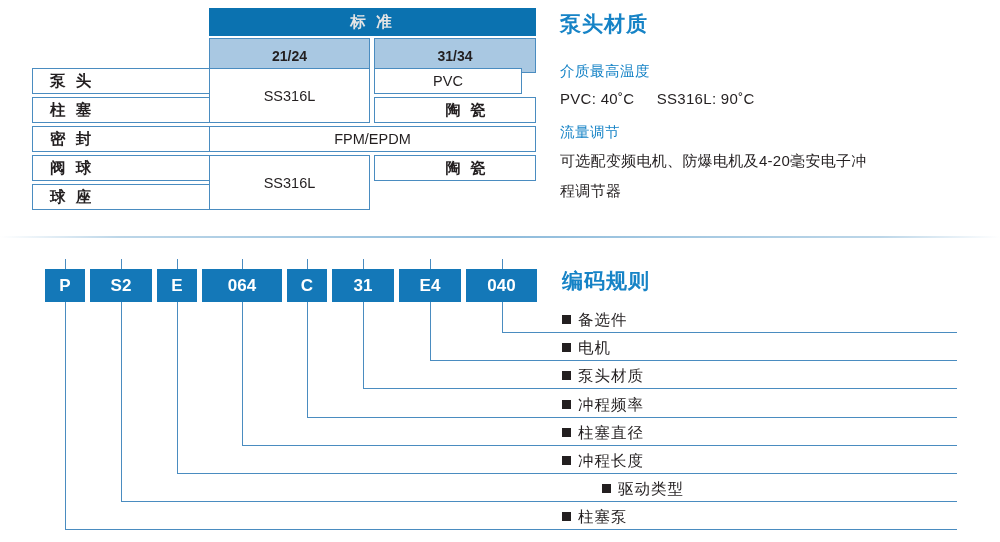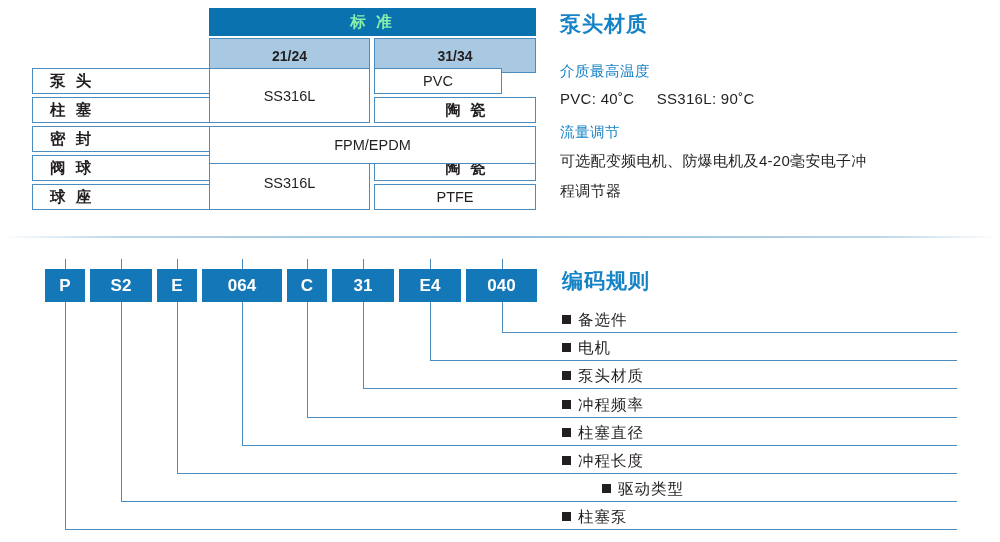--- a/index.html
+++ b/index.html
@@ -47,21 +47,21 @@
     color: #231f20;
   }
 
   .hdr-main {
     position: absolute;
     left: 209px;
     top: 8px;
     width: 327px;
     height: 28px;
     background: #0b72b0;
-    color: #86efac;
+    color: #e5e5e5;
     font-size: 15.5px;
     font-weight: bold;
     letter-spacing: 3px;
     display: flex;
     align-items: center;
     justify-content: center;
     box-sizing: border-box;
   }
   .hdr-sub {
     position: absolute;
@@ -217,26 +217,25 @@
     <div class="label-cell" style="top:68px">泵 头</div>
     <div class="label-cell" style="top:97px">柱 塞</div>
     <div class="label-cell" style="top:126px">密 封</div>
     <div class="label-cell" style="top:155px">阀 球</div>
     <div class="label-cell" style="top:184px">球 座</div>
   </div>
 
   <div class="val-cell" style="left:209px; top:68px; width:161px; height:55px">SS316L</div>
   <div class="val-cell" style="left:209px; top:155px; width:161px; height:55px">SS316L</div>
 
-  <div class="val-cell" style="left:374px; top:68px; width:128px; height:26px">PVC</div>
+  <div class="val-cell" style="left:374px; top:68px; width:148px; height:26px">PVC</div>
   <div class="val-cell cjk" style="left:374px; top:97px; width:162px; height:26px">陶 瓷</div>
   <div class="val-cell cjk" style="left:374px; top:155px; width:162px; height:26px">陶 瓷</div>
-  <div class="val-cell" style="left:374px; top:184px; width:162px; height:26px">PTFE</div>
-
-  <div class="val-cell" style="left:209px; top:126px; width:327px; height:38px">FPM/EPDM</div>
+
+  <div class="val-cell" style="left:209px; top:126px; width:327px; height:26px">FPM/EPDM</div>
 </div>
 
 <div id="info-panel">
   <div id="info-title">泵头材质</div>
 
   <div class="info-sub" style="top:62px">介质最高温度</div>
   <div class="info-body" style="top:90px">PVC: 40˚C     SS316L: 90˚C</div>
 
   <div class="info-sub" style="top:123px">流量调节</div>
   <div class="info-body" style="top:152px">可选配变频电机、防爆电机及4-20毫安电子冲</div>

